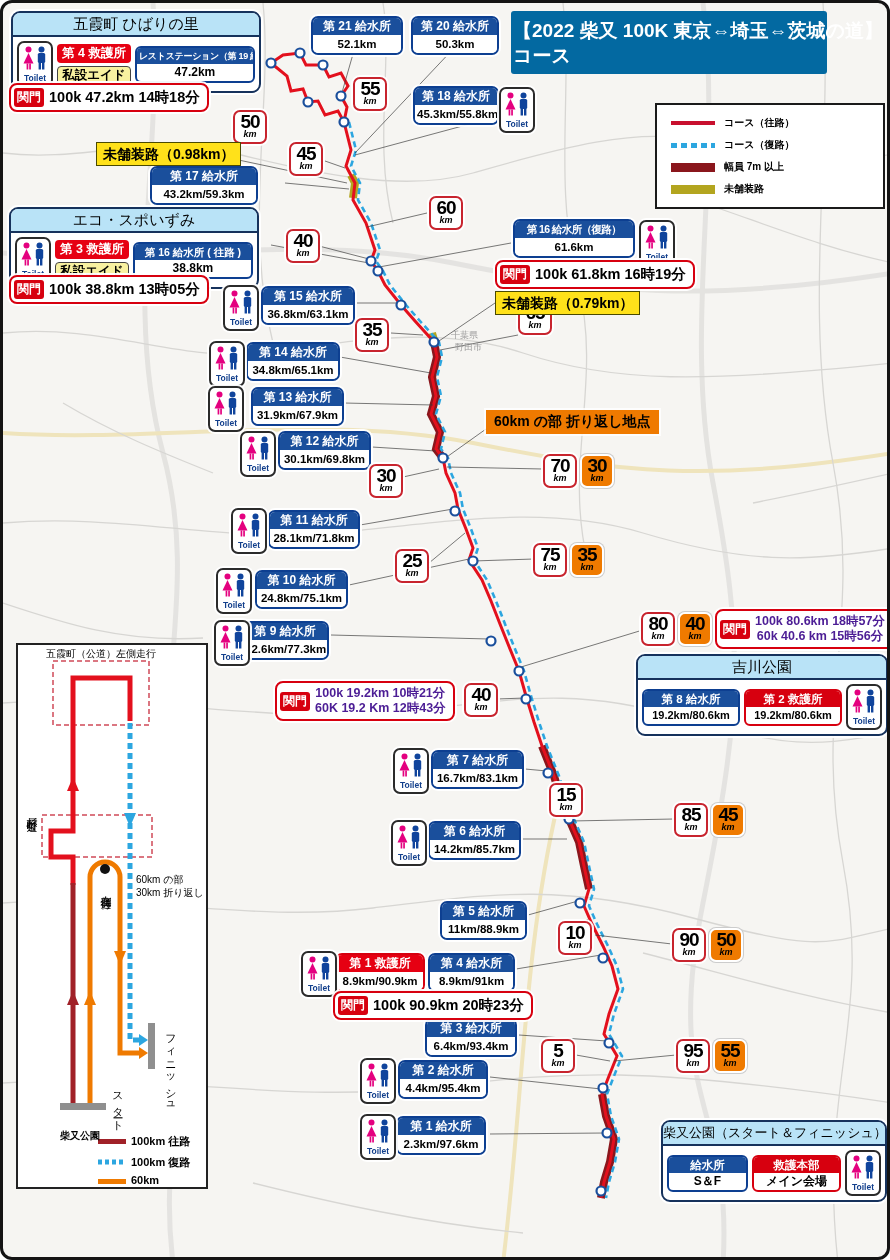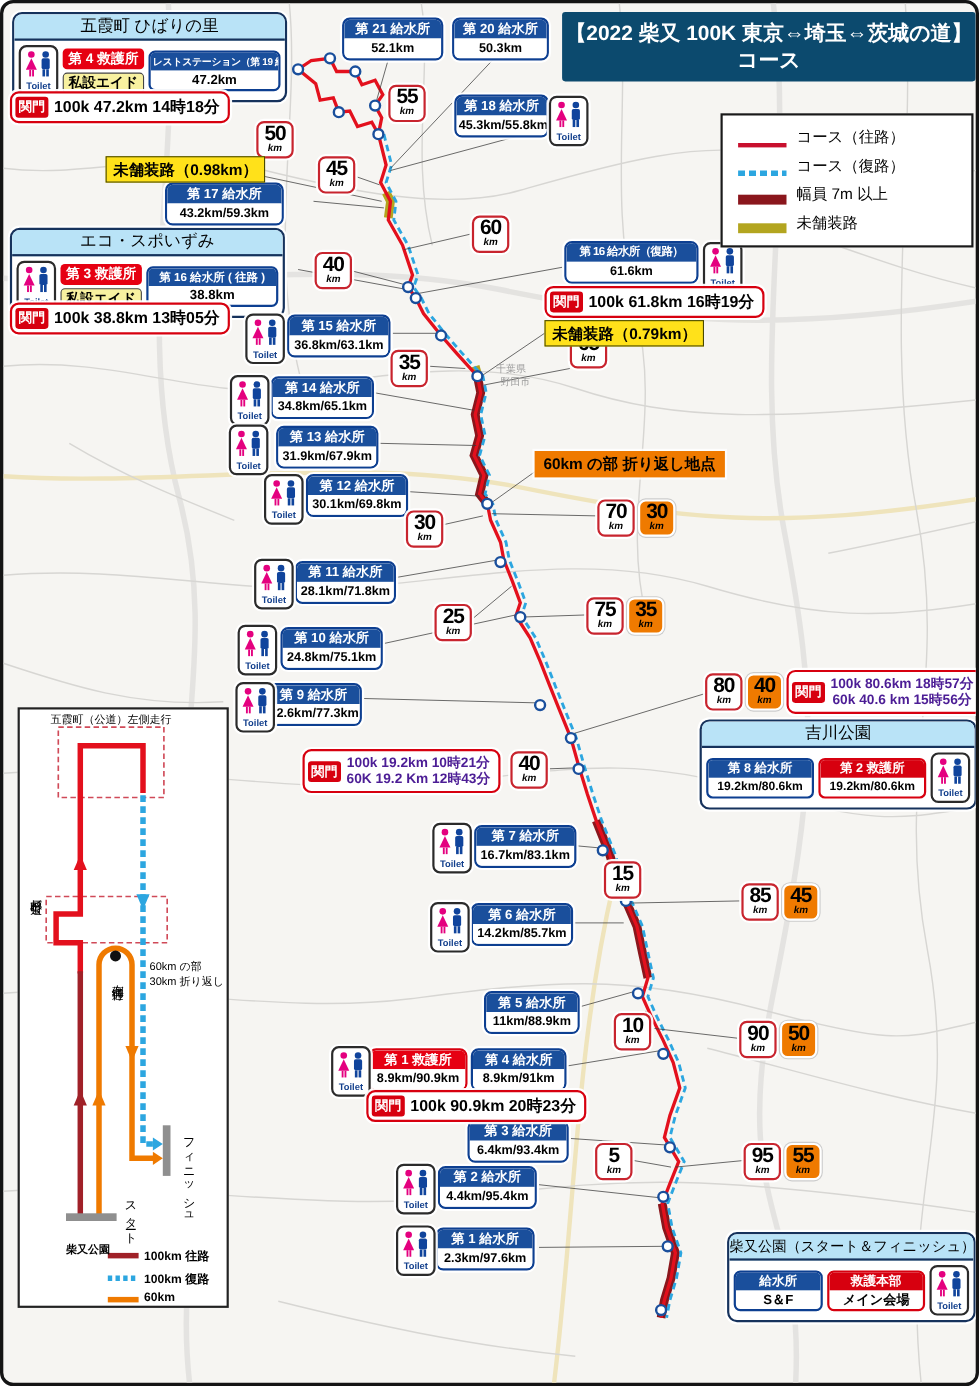--- a/index.html
+++ b/index.html
@@ -46,25 +46,25 @@
 .stack{display:flex;flex-direction:column;gap:3px}
 .minitag{background:#e60012;color:#fff;font-weight:bold;font-size:12.5px;line-height:15px;text-align:center;border-radius:4px;padding:2px 5px;white-space:nowrap}
 .miniyellow{background:#f8f1a0;border:1.5px solid #444;border-radius:4px;font-weight:bold;font-size:12.5px;line-height:15px;text-align:center;padding:1px 4px;white-space:nowrap}
 .ministation{border:2px solid #0d3f91;border-radius:6px;overflow:hidden;background:#fff;text-align:center}
 .ministation .mhd{background:#1a4f9c;color:#fff;font-weight:bold;font-size:11.5px;line-height:16px;white-space:nowrap;padding:0 2px}
 .ministation .mhd.tiny{font-size:9px;letter-spacing:-.3px}
 .ministation .mbd{font-weight:bold;font-size:12px;line-height:17px;color:#000;white-space:nowrap;padding:0 2px}
 .ministation.red{border-color:#d7000f}
 .ministation.red .mhd{background:#d7000f}
 
-.title{position:absolute;left:508px;top:8px;width:376px;z-index:3;background:#0c4a6e;color:#fff;text-align:center;font-weight:bold;padding:7px 2px 6px;border-radius:3px}
+.title{position:absolute;left:508px;top:8px;width:316px;z-index:3;background:#0369a1;color:#fff;text-align:left;font-weight:bold;padding:7px 2px 6px;border-radius:3px}
 .title .t1{font-size:19px;line-height:26px;white-space:nowrap}
 .title .t2{font-size:19px;line-height:24px}
 .legend{position:absolute;left:652px;top:100px;width:230px;z-index:3;background:#fff;border:2px solid #1a1a1a;padding:11px 14px;display:flex;flex-direction:column;gap:8px}
-.lrow{display:flex;align-items:flex-end;gap:9px;font-weight:normal;font-size:14px;white-space:nowrap}
+.lrow{display:flex;align-items:center;gap:9px;font-weight:bold;font-size:10px;white-space:nowrap}
 .lsw{width:44px;height:4px;background:#c8102e;flex:none}
 .lsw.blue{height:5px;background:repeating-linear-gradient(90deg,#2ca6e0 0 6px,#fff 6px 10px)}
 .lsw.maroon{height:9px;background:#8a161c}
 .lsw.olive{height:9px;background:#b3a51f}
 
 .schem{position:absolute;left:13px;top:640px;width:192px;height:546px;z-index:2;background:#fff;border:2px solid #222}
 .schsvg{position:absolute;left:0;top:0}
 .sch-note{position:absolute;font-size:10px;color:#000;white-space:nowrap}
 .sch-note2{position:absolute;font-size:10px;line-height:13px;color:#000;white-space:nowrap}
 .sch-vert{position:absolute;writing-mode:vertical-rl;font-size:11px;color:#000;letter-spacing:1px}

